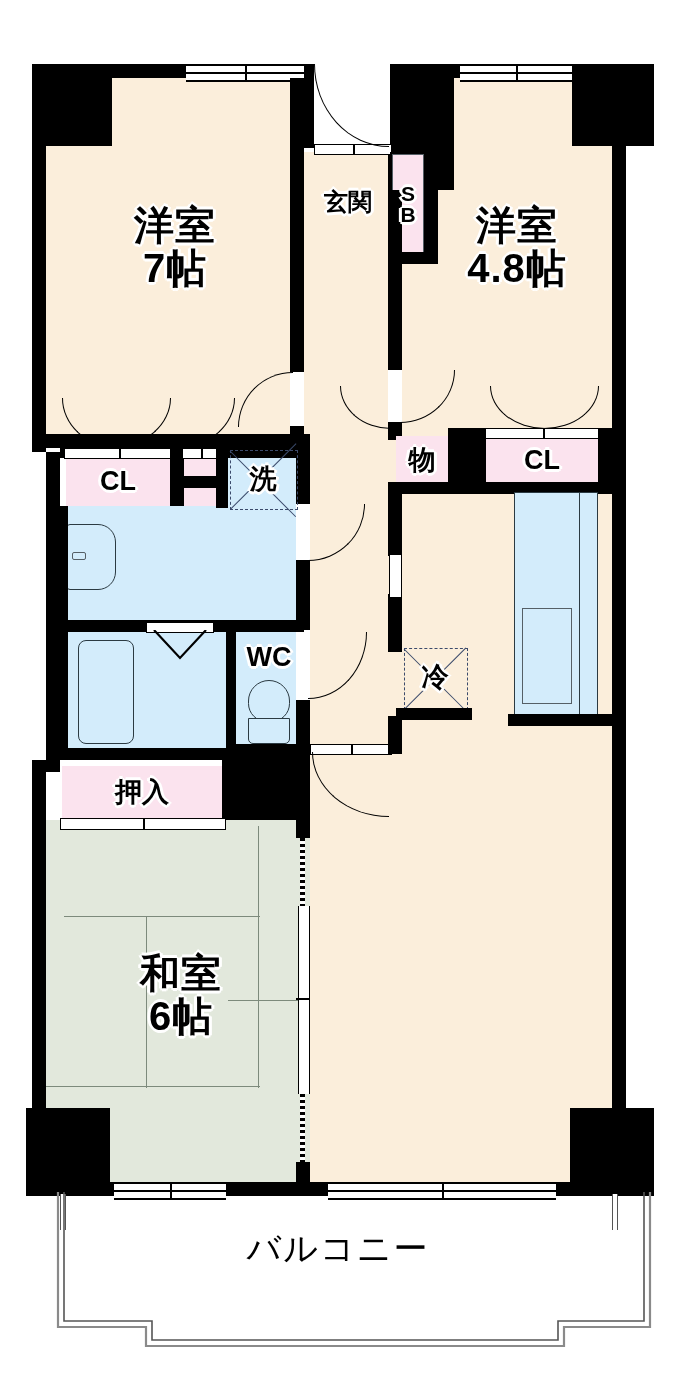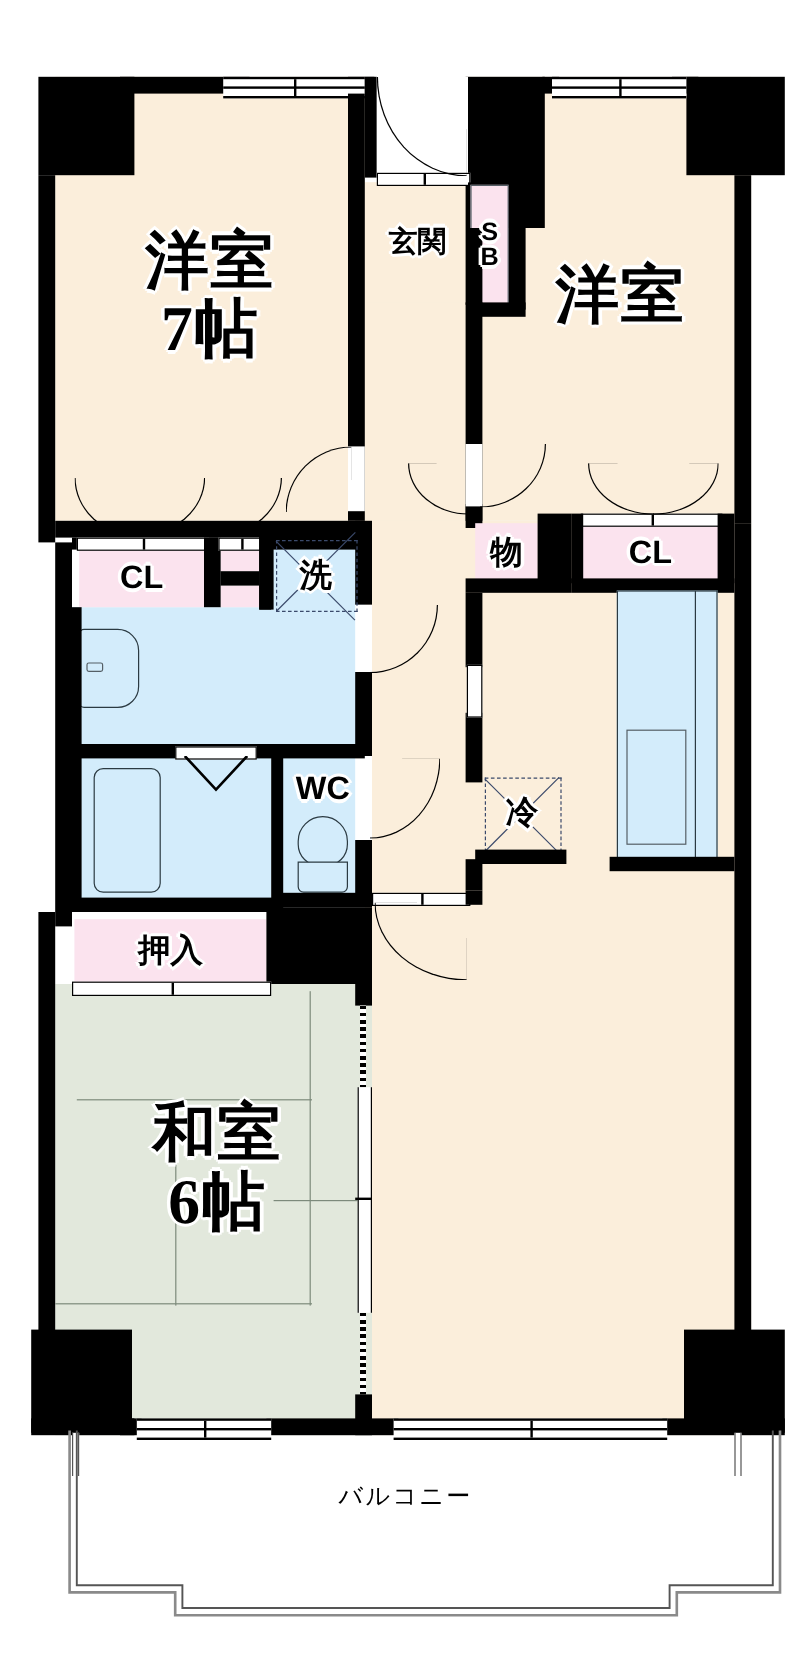--- a/index.html
+++ b/index.html
@@ -23,25 +23,25 @@
 
   
   .lbl{position:absolute;display:flex;align-items:center;justify-content:center;
        color:#000;text-align:center;line-height:1.08;white-space:pre;
        font-family:"Liberation Sans","DejaVu Sans",sans-serif;
        -webkit-text-stroke:0px;
        text-shadow:
          2px 0 #fff,-2px 0 #fff,0 2px #fff,0 -2px #fff,
          1.5px 1.5px #fff,-1.5px 1.5px #fff,1.5px -1.5px #fff,-1.5px -1.5px #fff,
          3px 0 #fff,-3px 0 #fff,0 3px #fff,0 -3px #fff;}
-  .lbl-big{font-size:53px;font-weight:700;letter-spacing:1px;font-family:Liberation Serif, serif;}
+  .lbl-big{font-size:40px;font-weight:700;letter-spacing:1px;}
   .lbl-mid{font-size:27px;font-weight:700;}
   .lbl-sm {font-size:24px;font-weight:700;}
   .lbl-xs {font-size:21px;font-weight:700;}
-  .lbl-bal{font-size:20px;font-weight:400;letter-spacing:2px;}
+  .lbl-bal{font-size:34px;font-weight:400;letter-spacing:2px;}
   .stack{flex-direction:column;}
 
   
   .win{position:absolute;background:#fff;border-top:2.5px solid #000;border-bottom:2.5px solid #000;}
   .win:before{content:"";position:absolute;left:0;right:0;top:50%;height:2px;
               background:#000;transform:translateY(-50%);}
   .win-mull{position:absolute;width:2px;background:#000;left:50%;top:0;bottom:0;}
 
   
   .slide{position:absolute;background:#fff;border:1.6px solid #000;}
@@ -152,20 +152,21 @@
   </div>
 
   <div class="b f-wall" style="left:388px;top:252px;width:14px;height:182px;"></div>
   <div class="b f-wall" style="left:388px;top:420px;width:14px;height:20px;"></div>
 
   <div class="gap" style="left:388px;top:370px;width:14px;height:52px;"></div>
   <div class="arc arc-br" style="left:400px;top:370px;width:54px;height:52px;"></div>
 
   <div class="lbl lbl-big stack" style="left:424px;top:182px;width:186px;height:130px;">
     <div>洋室</div>
+    <div>4.8帖</div>
   </div>
 
   <div class="b f-closet" style="left:484px;top:436px;width:116px;height:48px;"></div>
   <div class="slide" style="left:484px;top:428px;width:116px;height:9px;">
       <div class="mid"></div>
     </div>
   <div class="b f-wall" style="left:476px;top:428px;width:10px;height:58px;"></div>
   <div class="b f-wall" style="left:598px;top:428px;width:14px;height:58px;"></div>
   <div class="b f-wall" style="left:476px;top:482px;width:136px;height:12px;"></div>
   <div class="lbl lbl-mid" style="left:484px;top:440px;width:116px;height:42px;">
@@ -265,21 +266,21 @@
   <div class="slide" style="left:60px;top:818px;width:164px;height:10px;">
       <div class="mid"></div>
     </div>
 
   <div class="b" style="left:64px;top:916px;width:196px;height:1.4px;background:#7d8a7c;"></div>
   <div class="b" style="left:46px;top:1086px;width:214px;height:1.4px;background:#7d8a7c;"></div>
   <div class="b" style="left:228px;top:1000px;width:82px;height:1.4px;background:#7d8a7c;"></div>
   <div class="b" style="left:146px;top:916px;width:1.4px;height:172px;background:#7d8a7c;"></div>
   <div class="b" style="left:258px;top:826px;width:1.4px;height:262px;background:#7d8a7c;"></div>
 
-  <div class="lbl lbl-big stack" style="left:108px;top:909px;width:146px;height:130px;">
+  <div class="lbl lbl-big stack" style="left:108px;top:930px;width:146px;height:130px;">
     <div>和室</div>
     <div>6帖</div>
   </div>
 
   <div class="b f-wall" style="left:296px;top:820px;width:14px;height:18px;"></div>
   <div class="dots" style="left:300px;top:838px;height:68px;"></div>
   <div class="fusuma" style="left:298px;top:906px;width:10px;height:188px;"></div>
   <div class="b" style="left:296px;top:998px;width:14px;height:1.6px;background:#000;"></div>
   <div class="dots" style="left:300px;top:1094px;height:68px;"></div>
   <div class="b f-wall" style="left:296px;top:1162px;width:14px;height:34px;"></div>

